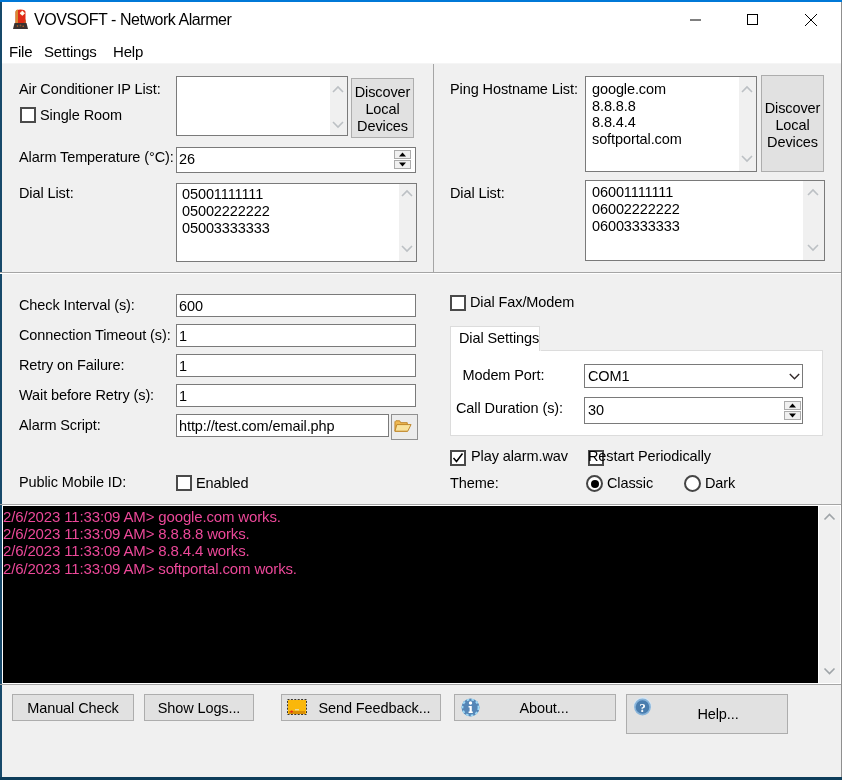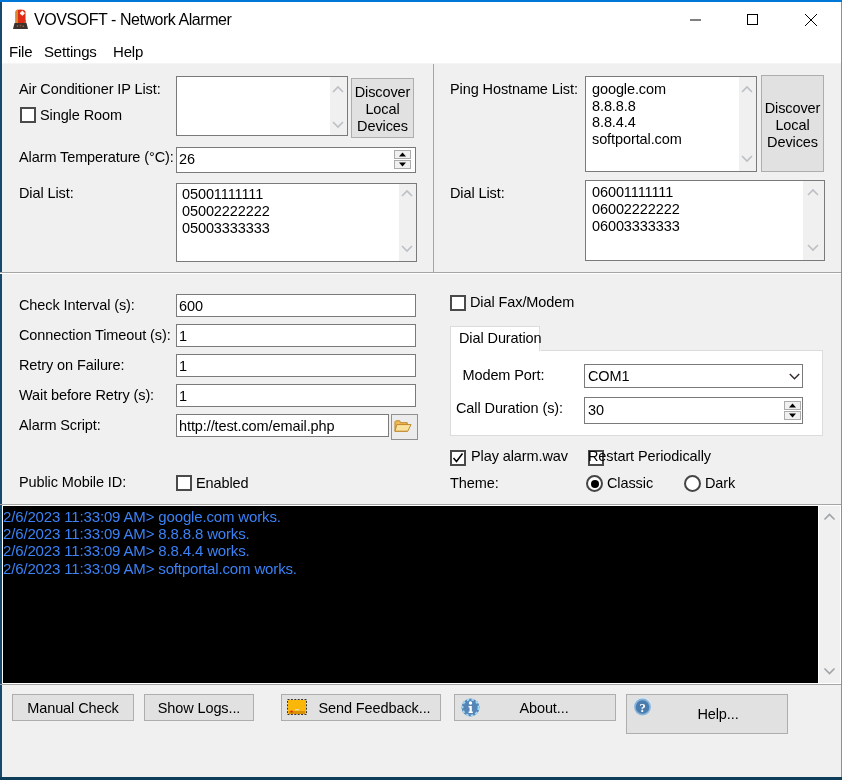--- a/index.html
+++ b/index.html
@@ -145,21 +145,21 @@
   </svg>
 
   <div class="lbl" style="left:19px;top:475px;">Public Mobile ID:</div>
   <div class="cb" style="left:176px;top:475px;"></div>
   <div class="lbl" style="left:196px;top:475.5px;">Enabled</div>
 
   <div class="cb" style="left:450px;top:295px;"></div>
   <div class="lbl" style="left:470px;top:295px;">Dial Fax/Modem</div>
 
   <div class="abs" style="left:450px;top:326px;width:90px;height:25px;background:#fff;border:1px solid #dcdcdc;border-bottom:none;"></div>
-  <div class="lbl" style="left:459px;top:331px;">Dial Duration</div>
+  <div class="lbl" style="left:459px;top:331px;">Dial Settings</div>
   <div class="abs" style="left:450px;top:351px;width:373px;height:85px;background:#fff;border:1px solid #dcdcdc;border-top:none;"></div>
   <div class="abs" style="left:541px;top:350px;width:282px;height:1px;background:#dcdcdc;"></div>
 
   <div class="lbl" style="left:462.5px;top:367.5px;">Modem Port:</div>
   <div class="tb" style="left:584px;top:364px;width:219px;height:24px;"></div>
   <div class="lbl" style="left:588px;top:368.5px;">COM1</div>
   <svg class="abs" style="left:789px;top:373px;" width="11" height="7" viewBox="0 0 11 7">
       <path d="M0.8 1 L5.5 5.8 L10.2 1" fill="none" stroke="#332a2a" stroke-width="1.4"></path>
     </svg>
 
@@ -186,21 +186,21 @@
 
   <div class="lbl" style="left:450px;top:475.5px;">Theme:</div>
   <div class="abs" style="left:586px;top:475px;width:17px;height:17px;border:2px solid #454545;border-radius:50%;background:#fff;"></div>
   <div class="abs" style="left:590.5px;top:479.5px;width:8px;height:8px;border-radius:50%;background:#000;"></div>
   <div class="lbl" style="left:607px;top:475.5px;">Classic</div>
   <div class="abs" style="left:684px;top:475px;width:17px;height:17px;border:2px solid #454545;border-radius:50%;background:#fff;"></div>
   <div class="lbl" style="left:705px;top:475.5px;">Dark</div>
 
   <div class="abs" style="left:2px;top:505px;width:839px;height:179px;background:#fff;"></div>
   <div class="abs" style="left:3px;top:506px;width:815px;height:177px;background:#000;"></div>
-  <div class="abs" style="left:3px;top:508px;font-size:15px;letter-spacing:-0.15px;line-height:17.2px;color:#3b82f6;white-space:nowrap;">2/6/2023 11:33:09 AM&gt; google.com works.<br>2/6/2023 11:33:09 AM&gt; 8.8.8.8 works.<br>2/6/2023 11:33:09 AM&gt; 8.8.4.4 works.<br>2/6/2023 11:33:09 AM&gt; softportal.com works.</div>
+  <div class="abs" style="left:3px;top:508px;font-size:15px;letter-spacing:-0.15px;line-height:17.2px;color:#ec4899;white-space:nowrap;">2/6/2023 11:33:09 AM&gt; google.com works.<br>2/6/2023 11:33:09 AM&gt; 8.8.8.8 works.<br>2/6/2023 11:33:09 AM&gt; 8.8.4.4 works.<br>2/6/2023 11:33:09 AM&gt; softportal.com works.</div>
   <div class="sb" style="left:819px;top:506px;width:21px;height:177px;"></div>
   <svg class="abs" style="left:823px;top:513px;" width="13" height="8" viewBox="0 0 13 8">
       <path d="M1.5 6.5 L6.5 1.5 L11.5 6.5" fill="none" stroke="#9fa4a8" stroke-width="1.6"></path>
     </svg>
   <svg class="abs" style="left:823px;top:667px;" width="13" height="8" viewBox="0 0 13 8">
       <path d="M1.5 1.5 L6.5 6.5 L11.5 1.5" fill="none" stroke="#9fa4a8" stroke-width="1.6"></path>
     </svg>
   <div class="abs" style="left:0;top:684px;width:841px;height:1px;background:#a5a5a5;"></div>
 
   <div class="btn" style="left:12px;top:694px;width:122px;height:27px;">Manual Check</div>

